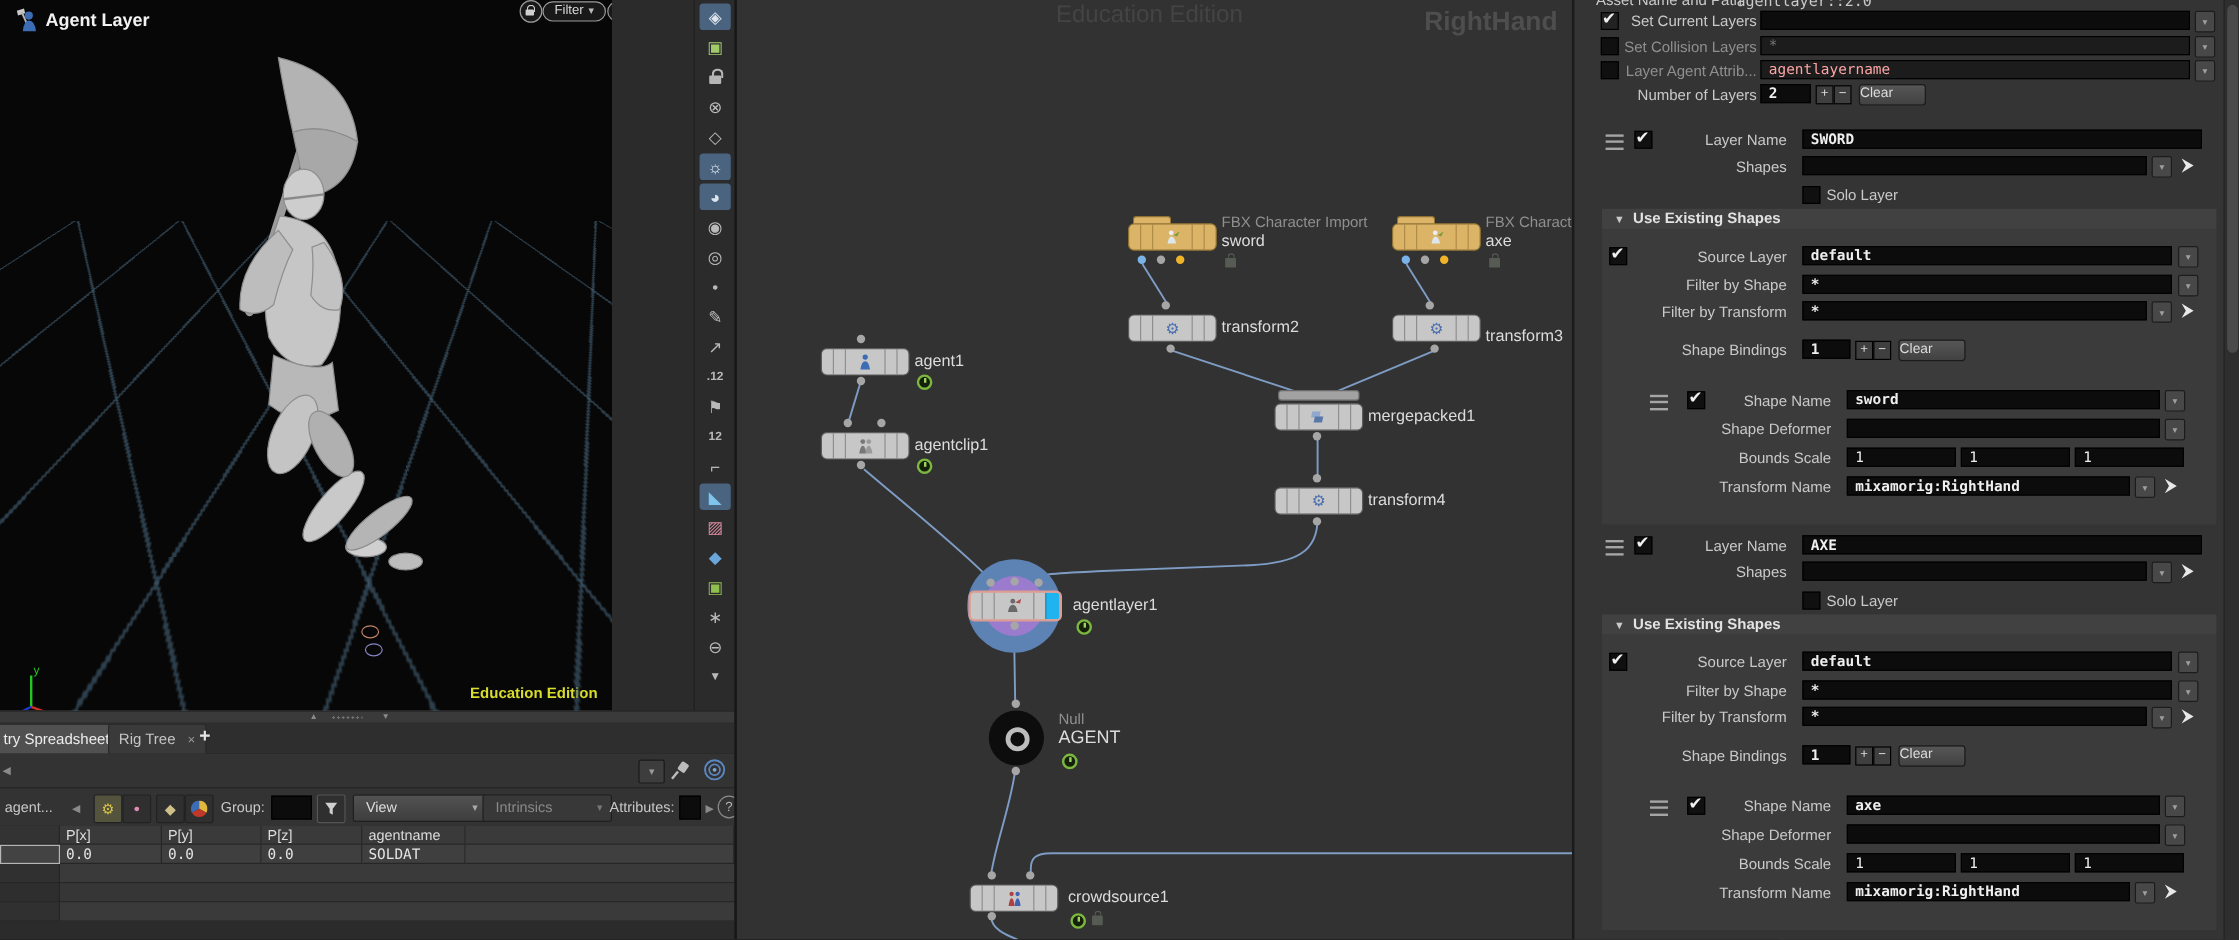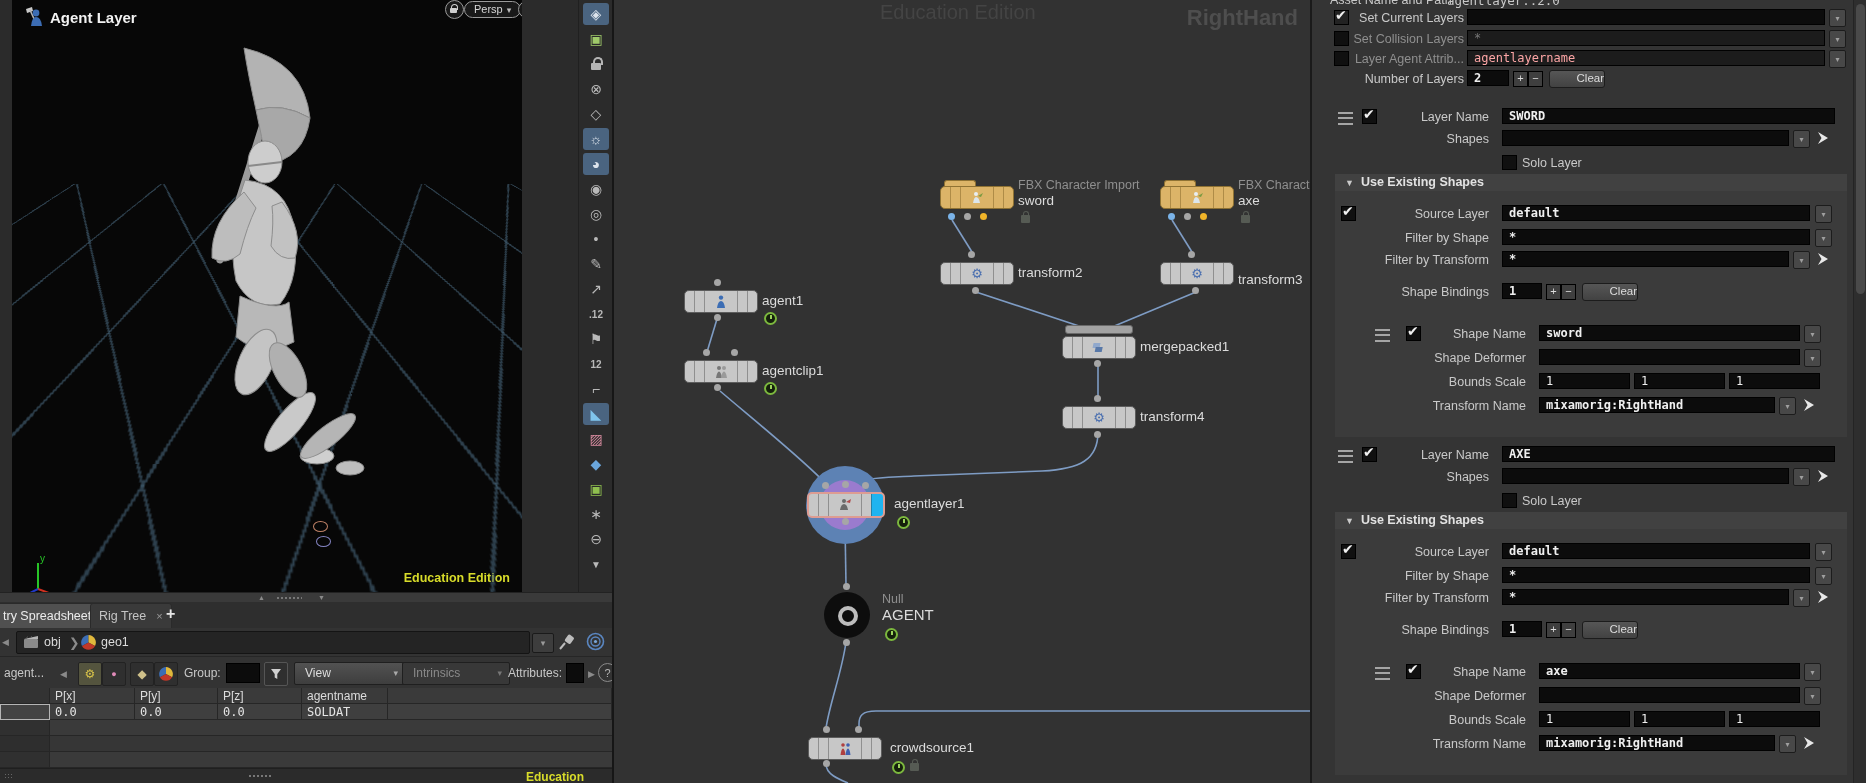--- a/index.html
+++ b/index.html
@@ -2,21 +2,21 @@
 <html><head>
 <meta charset="utf-8">
 <style>
   html,body{margin:0;padding:0;background:#1e1e1e;}
   .stage{position:relative;width:1866px;height:783px;overflow:hidden;background:#2b2b2b;
          font-family:"Liberation Sans",sans-serif;font-size:12px;color:#ccc;}
   .abs{position:absolute;}
   .mono{font-family:"DejaVu Sans Mono",monospace;}
 
   
-  .viewport{position:absolute;left:12px;top:0;width:510px;height:592px;background:#070707;overflow:hidden;text-align:center;}
+  .viewport{position:absolute;left:0;top:0;width:510px;height:592px;background:#070707;overflow:hidden;text-align:center;}
   .vp-gridwrap{position:absolute;inset:0;overflow:hidden;}
   .gplane{position:absolute;left:-90%;top:31%;width:280%;height:420%;
     background-image:
       repeating-linear-gradient(116deg,rgba(64,92,112,.65) 0 1.5px,transparent 1.5px 78px),
       repeating-linear-gradient(64deg,rgba(64,92,112,.65) 0 1.5px,transparent 1.5px 78px);
     transform:perspective(430px) rotateX(56deg);transform-origin:50% 0;}
   .vp-title{position:absolute;left:38px;top:9px;font-size:15px;font-weight:bold;color:#f2f2f2;}
   .vp-titleicon{position:absolute;left:10px;top:6px;width:24px;height:22px;}
   .pill{position:absolute;top:1px;height:15px;border:1px solid #9a9a9a;border-radius:9px;
         background:#191919;color:#d6d6d6;font-size:11px;line-height:15px;padding:0 9px;white-space:nowrap;}
@@ -113,21 +113,21 @@
   .pin.dim{color:#fca5a5;font-weight:normal;}
   .pin.faint{color:#777;font-weight:normal;}
   .pdd{position:absolute;top:0;width:15px;height:16px;background:#484848;border:1px solid #1c1c1c;border-radius:2px;
        color:#9f9f9f;font-size:8px;display:flex;align-items:center;justify-content:center;}
   .parrow{position:absolute;top:0;width:16px;height:16px;}
   .cb{position:absolute;top:1px;width:13px;height:13px;background:#101010;border:1px solid #000;}
   .cb.on::after{content:"✔";position:absolute;left:0px;top:-4px;font-size:14px;color:#f0f0f0;}
   .ham{position:absolute;top:4px;width:15px;height:9px;border-top:2px solid #a5a5a5;border-bottom:2px solid #a5a5a5;}
   .ham::after{content:"";position:absolute;left:0;top:2.5px;width:15px;height:2px;background:#a5a5a5;}
   .pbtn{position:absolute;top:0;height:16px;background:linear-gradient(#565656,#424242);border:1px solid #1c1c1c;border-radius:3px;
-        color:#ddd;font-size:11.5px;text-align:right;line-height:15px;}
+        color:#ddd;font-size:11.5px;text-align:left;line-height:15px;}
   .pmini{position:absolute;top:1px;width:13px;height:14px;background:#3f3f3f;border:1px solid #000;color:#ddd;
          font-size:11px;text-align:center;line-height:13px;}
   .sechead{position:absolute;left:23px;width:512px;height:17px;background:#414141;color:#e2e2e2;font-weight:bold;font-size:12.5px;line-height:17px;}
   .sechead .tri{font-size:9px;color:#c9c9c9;margin:0 7px 0 10px;}
   .secbody{position:absolute;left:23px;width:512px;background:#3b3b3b;}
   .pgroup{position:absolute;left:0;width:100%;}
   .pscroll{position:absolute;right:0;top:0;width:14px;height:783px;background:#2e2e2e;border-left:1px solid #242424;}
   .pscroll .thumb{position:absolute;left:2px;top:4px;width:9px;height:290px;background:#4a4a4a;border-radius:5px;}
 </style>
 </head>
@@ -169,21 +169,21 @@
       <circle cx="14" cy="7" r="3.4" fill="#3c6db4"></circle>
         <path d="M9,20 Q10,11 14,11 Q19,11 20,20 Z" fill="#3c6db4"></path>
     </svg>
     <div class="vp-title">Agent Layer</div>
 
     <div class="lockpill">
         <em></em>
         <i></i>
       </div>
     <div class="pill" style="left:452px;">
-      <span>Persp</span><span class="car">▾</span>
+      <span>Filter</span><span class="car">▾</span>
     </div>
     <div class="pill" style="left:506px;">
       <span>No cam</span><span class="car">▾</span>
     </div>
 
     <div class="vp-edu">Education Edition</div>
 
     <svg class="gizmo" width="62" height="52" viewBox="0 0 62 52">
       <line x1="22" y1="38" x2="22" y2="12" stroke="#27c427" stroke-width="2"></line>
       <line x1="22" y1="38" x2="44" y2="46" stroke="#d03020" stroke-width="2"></line>
@@ -234,36 +234,20 @@
       <span>try Spreadsheet</span><span class="x">×</span>
     </div>
     <div class="tab" style="left:90px;">
       <span>Rig Tree</span><span class="x">×</span>
     </div>
     <div class="addtab">+</div>
   </div>
 
   <div class="pathbar">
     <span class="navtri">◀</span>
-    <div class="pathfield">
-      <svg class="abs" style="left:6px;top:3px;" width="16" height="14" viewBox="0 0 16 14">
-        <rect x="1" y="4" width="14" height="9" rx="1" fill="#8a8a8a"></rect>
-          <path d="M1,4 L15,1 L15,4 Z" fill="#b5b5b5"></path>
-        <line x1="3" y1="3.4" x2="5" y2="1.6" stroke="#555" stroke-width="1"></line>
-          <line x1="7" y1="2.8" x2="9" y2="1.2" stroke="#555" stroke-width="1"></line>
-      </svg>
-      <span class="pf-item" style="left:27px;">obj</span>
-      <span class="pf-item" style="left:52px;color:#8a8a8a;">❯</span>
-      <svg class="abs" style="left:64px;top:3px;" width="15" height="15" viewBox="0 0 15 15">
-        <path d="M7.5,7.5 L7.5,0 A7.5,7.5 0 0 0 1,11 Z" fill="#3c6db4"></path>
-        <path d="M7.5,7.5 L7.5,0 A7.5,7.5 0 0 1 14,11 Z" fill="#e0b83c"></path>
-        <path d="M7.5,7.5 L14,11 A7.5,7.5 0 0 1 1,11 Z" fill="#c03828"></path>
-      </svg>
-      <span class="pf-item" style="left:84px;">geo1</span>
-    </div>
     <div class="ddbtn" style="left:532px;top:5px;width:20px;height:18px;">
         <span>▾</span>
       </div>
     <svg class="abs" style="left:558px;top:5px;" width="20" height="18" viewBox="0 0 20 18">
       <rect x="8" y="2" width="7" height="8" rx="1.5" fill="#bdbdbd" transform="rotate(35 11 6)"></rect>
       <line x1="7" y1="10" x2="2" y2="16" stroke="#bdbdbd" stroke-width="2"></line>
     </svg>
     <svg class="abs" style="left:586px;top:4px;" width="19" height="19" viewBox="0 0 19 19">
       <circle cx="9.5" cy="9.5" r="8" fill="none" stroke="#5a86c0" stroke-width="1.6"></circle>
       <circle cx="9.5" cy="9.5" r="4.5" fill="none" stroke="#5a86c0" stroke-width="1.4"></circle>
@@ -321,25 +305,20 @@
     <div class="td" style="left:388px;top:16px;width:224px;background:#3f3f3f;"></div>
 
     <div class="td" style="left:0;top:32px;width:50px;background:#303030;"></div>
     <div class="td" style="left:50px;top:32px;width:562px;background:#3a3a3a;border-right:none;"></div>
     <div class="td" style="left:0;top:48px;width:50px;background:#2e2e2e;"></div>
     <div class="td" style="left:50px;top:48px;width:562px;background:#363636;border-right:none;"></div>
     <div class="td" style="left:0;top:64px;width:50px;background:#303030;"></div>
     <div class="td" style="left:50px;top:64px;width:562px;background:#3a3a3a;border-right:none;"></div>
   </div>
 
-  <div class="bstrip">
-    <div class="abs" style="left:4px;top:4px;width:9px;height:7px;background-image:radial-gradient(#666 1px,transparent 1px);background-size:3px 3px;"></div>
-    <span class="grip"></span>
-    <span class="edu2">Education</span>
-  </div>
 
   <div class="network">
     <div class="wm1">Education Edition</div>
     <div class="wm2">RightHand</div>
 
     <svg class="abs" style="left:0;top:0;" width="698" height="783" viewBox="0 0 698 783" fill="none" stroke="#7e9cc4" stroke-width="1.6">
       <path d="M338,220 L358,252"></path>
       <path d="M558,220 L578,252"></path>
       <path d="M362,292 L468,327"></path>
       <path d="M582,292 L498,327"></path>

